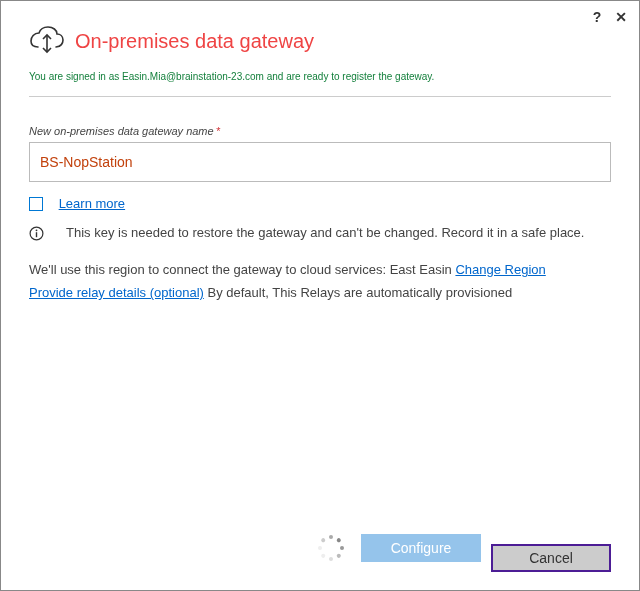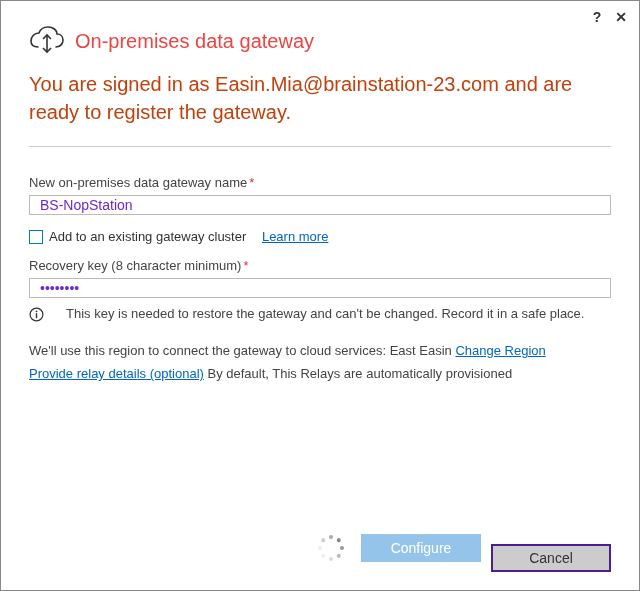--- a/index.html
+++ b/index.html
@@ -33,42 +33,43 @@
       gap: 10px;
       margin-top: 6px;
       margin-bottom: 12px;
     }
     .header h1 {
       font-size: 20px;
       font-weight: 400;
       color: #ef4444;
     }
     .subheader {
-      font-size: 20px;
-      color: #c2410c;
+      font-size: 10px;
+      color: #15803d;
       line-height: 1.4;
-      padding-bottom: 20px;
+      padding-bottom: 12px;
       border-bottom: 1px solid #ccc;
       margin-bottom: 28px;
     }
     .form-group { margin-bottom: 14px; }
     .form-label {
-      font-size: 13px;
+      font-size: 11px;
       color: #444;
       margin-bottom: 5px;
       display: block;
+      font-style: italic;
     }
     .required { color: #d13438; margin-left: 2px; }
     .text-input {
       width: 100%;
-      height: 20px;
+      height: 40px;
       border: 1px solid #bbb;
       padding: 0 10px;
       font-size: 14px;
-      color: #6d28d9;
+      color: #c2410c;
       font-family: inherit;
     }
     .checkbox-row {
       display: flex;
       align-items: center;
       gap: 6px;
       font-size: 13px;
       margin-bottom: 14px;
     }
     .checkbox-box {
@@ -171,31 +172,24 @@
 
   <div class="form-group">
     <label class="form-label">
       <span>New on-premises data gateway name</span><span class="required">*</span>
     </label>
     <input class="text-input" type="text" value="BS-NopStation" style="">
   </div>
 
   <div class="checkbox-row">
     <span class="checkbox-box"></span>
-    <span>Add to an existing gateway cluster</span>
     <span>&nbsp;</span>
     <span class="link">Learn more</span>
   </div>
 
-  <div class="form-group" style="margin-bottom:6px;">
-    <label class="form-label">
-      <span>Recovery key (8 character minimum)</span><span class="required">*</span>
-    </label>
-    <input class="text-input" type="password" value="••••••••" style="">
-  </div>
 
   <div class="info-row">
     <span class="info-icon-svg">
       <svg width="15" height="15" viewBox="0 0 15 15">
         <circle cx="7.5" cy="7.5" r="6.4" fill="none" stroke="#333" stroke-width="1.2"></circle>
         <circle cx="7.5" cy="4.3" r="0.9" fill="#333"></circle>
         <rect x="6.8" y="6.2" width="1.4" height="5" fill="#333"></rect>
       </svg>
     </span>
     <span>This key is needed to restore the gateway and can't be changed. Record it in a safe place.</span>

